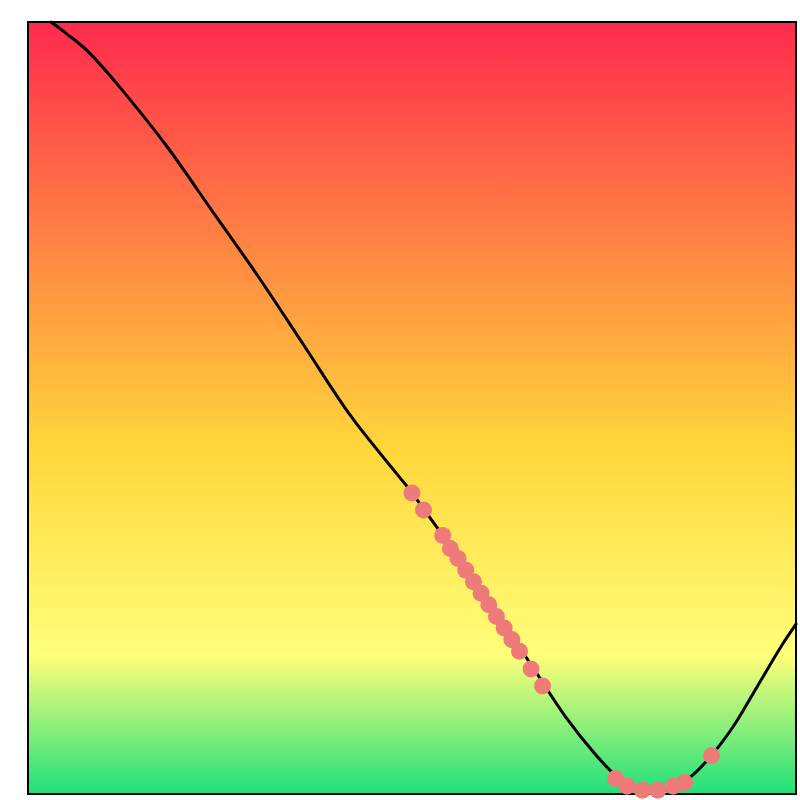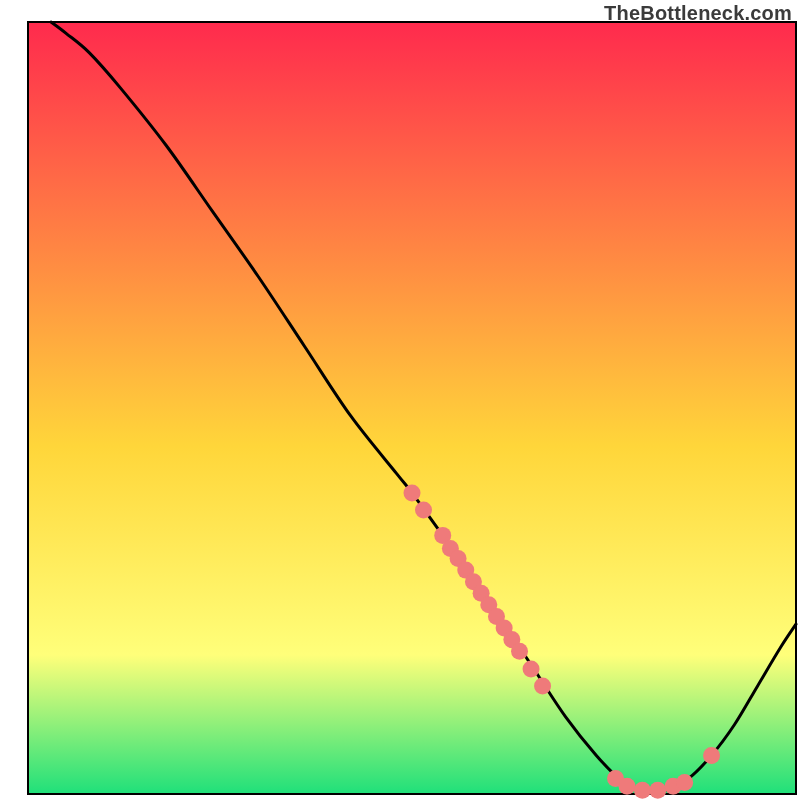--- a/index.html
+++ b/index.html
@@ -28,21 +28,20 @@
     user-select: none;
   }
   svg {
     display: block;
   }
 </style>
 </head>
 <body>
 
 <div class="chart-wrapper">
-  <div class="watermark">TheBottleneck.com</div>
 
   <svg id="chart-svg" width="800" height="800" viewBox="0 0 800 800" preserveAspectRatio="none">
     <defs>
       <linearGradient id="bg-grad" x1="0" y1="0" x2="0" y2="1">
         <stop id="g0" offset="0%" stop-color="#ff2a4d"></stop>
         <stop id="g1" offset="55%" stop-color="#ffd63a"></stop>
         <stop id="g2" offset="82%" stop-color="#ffff7a"></stop>
         <stop id="g3" offset="100%" stop-color="#1fe07a"></stop>
       </linearGradient>
     </defs>

